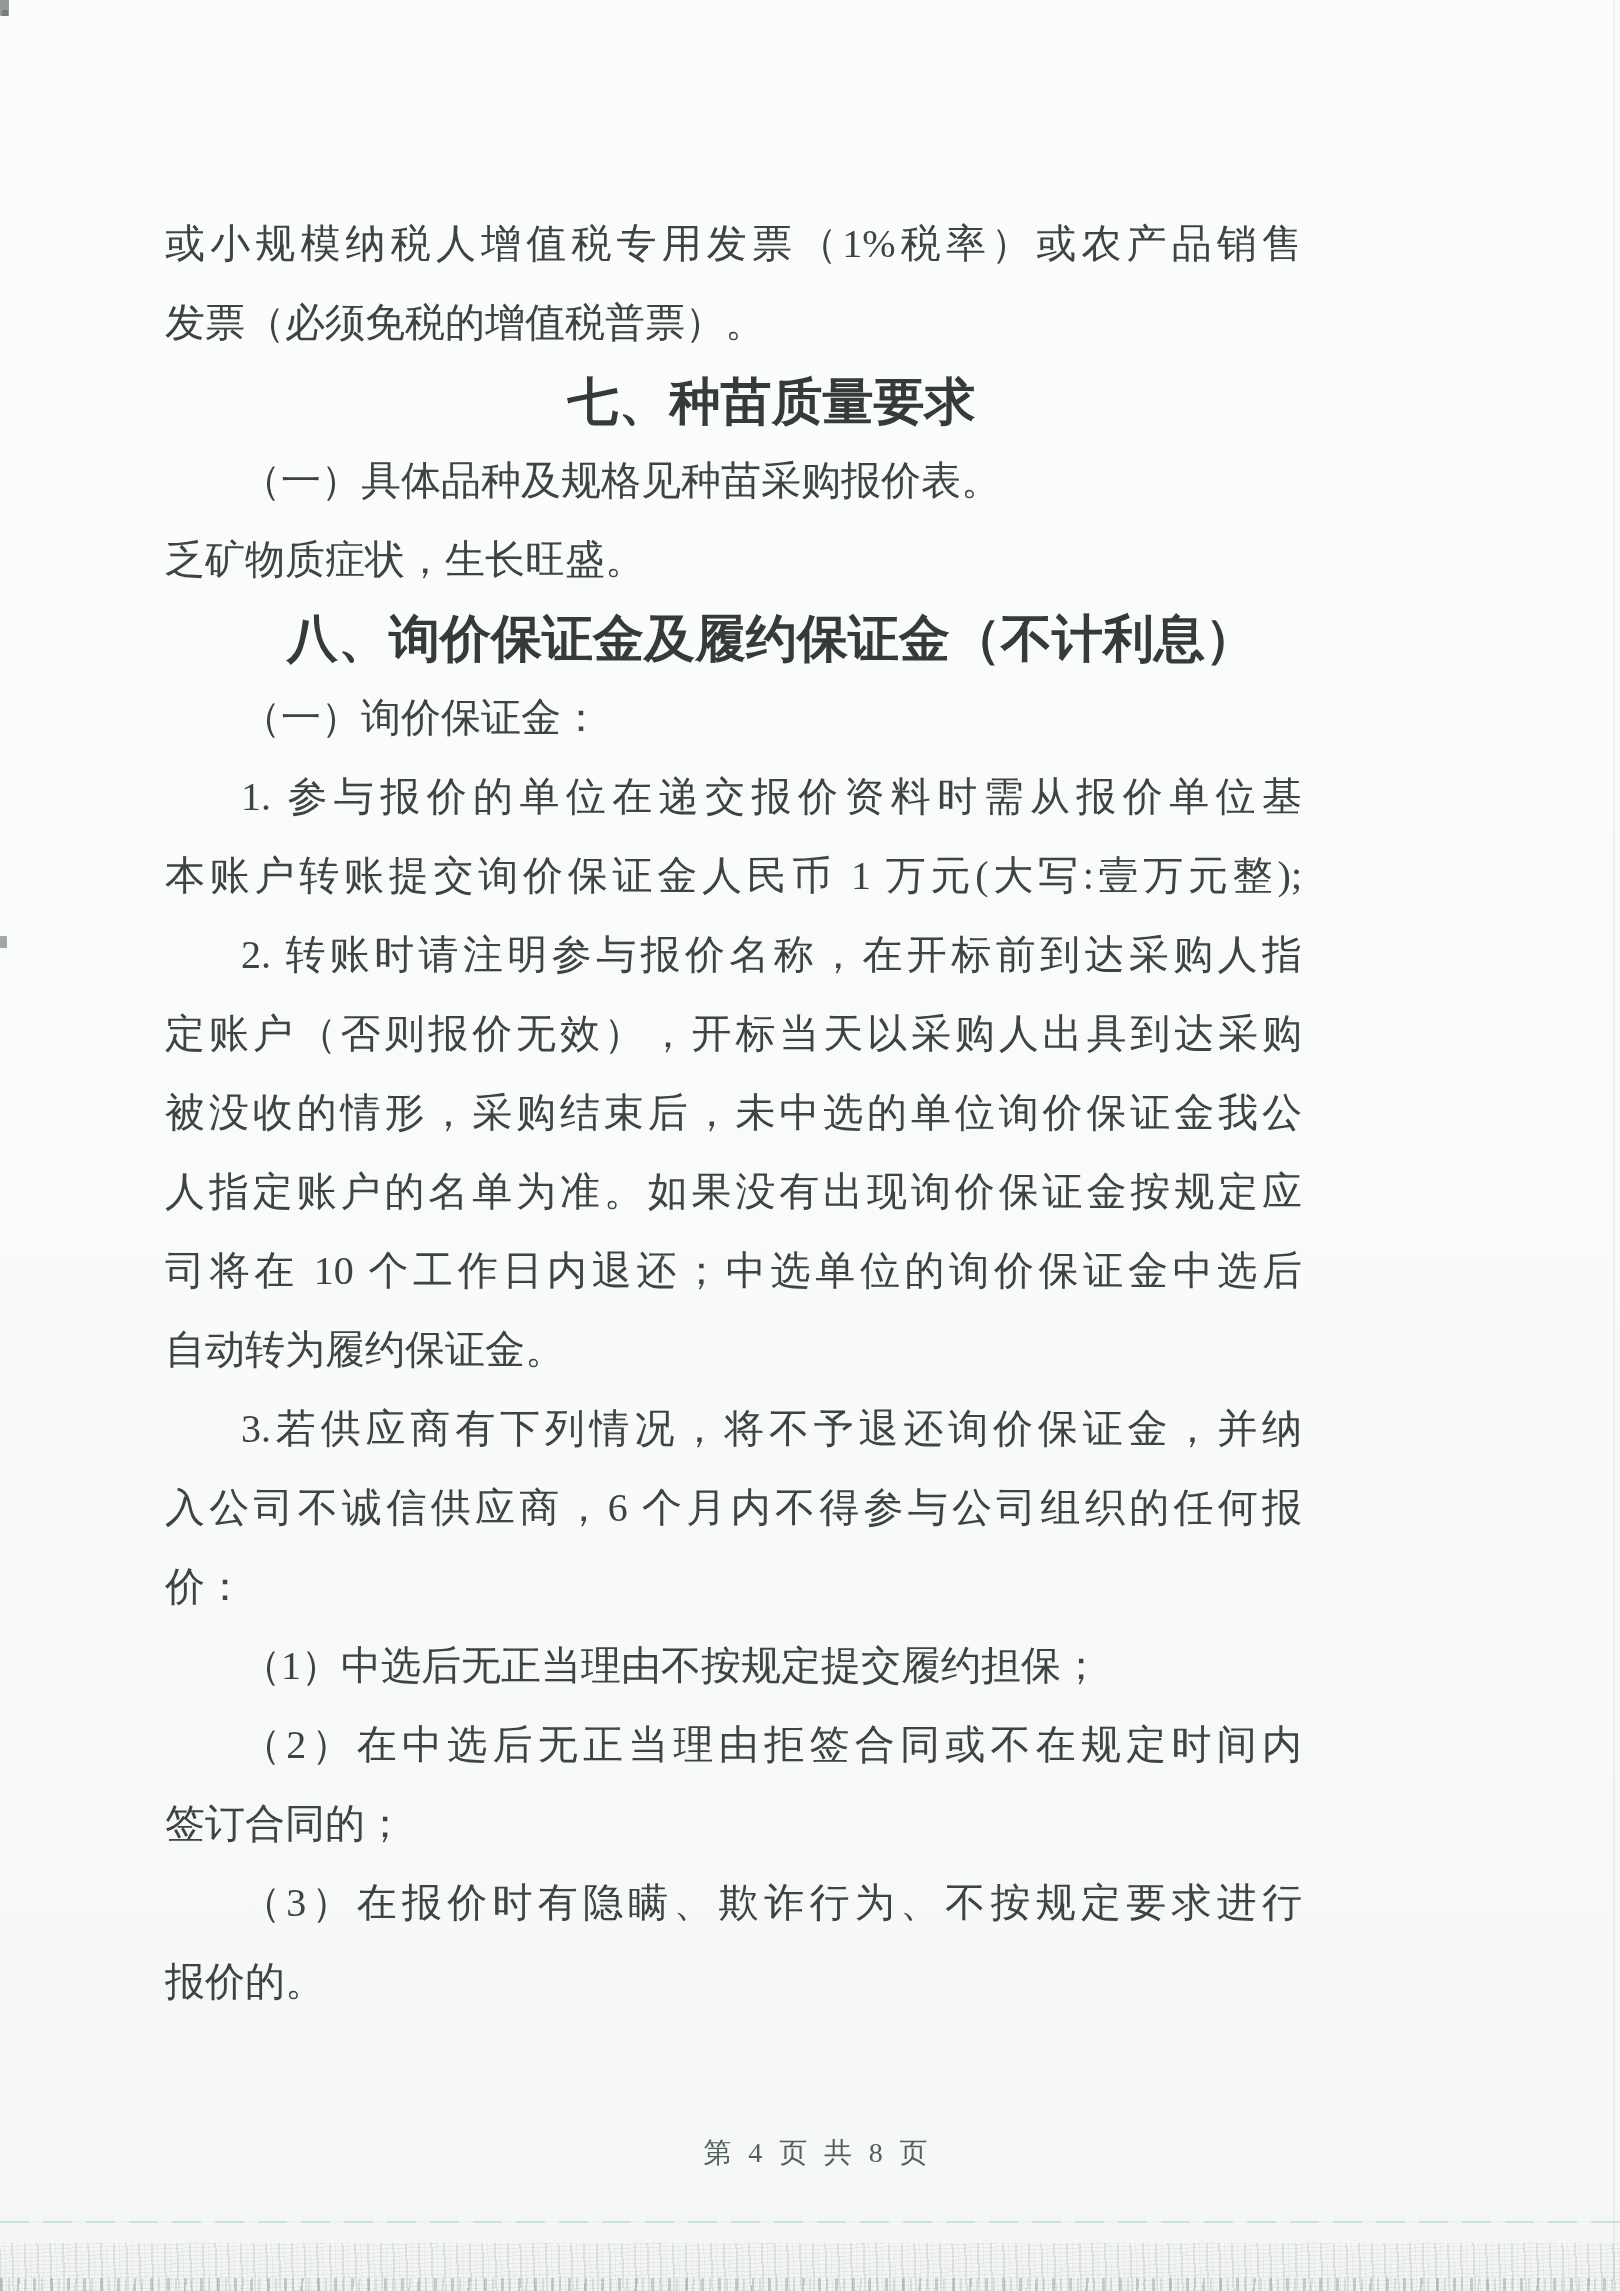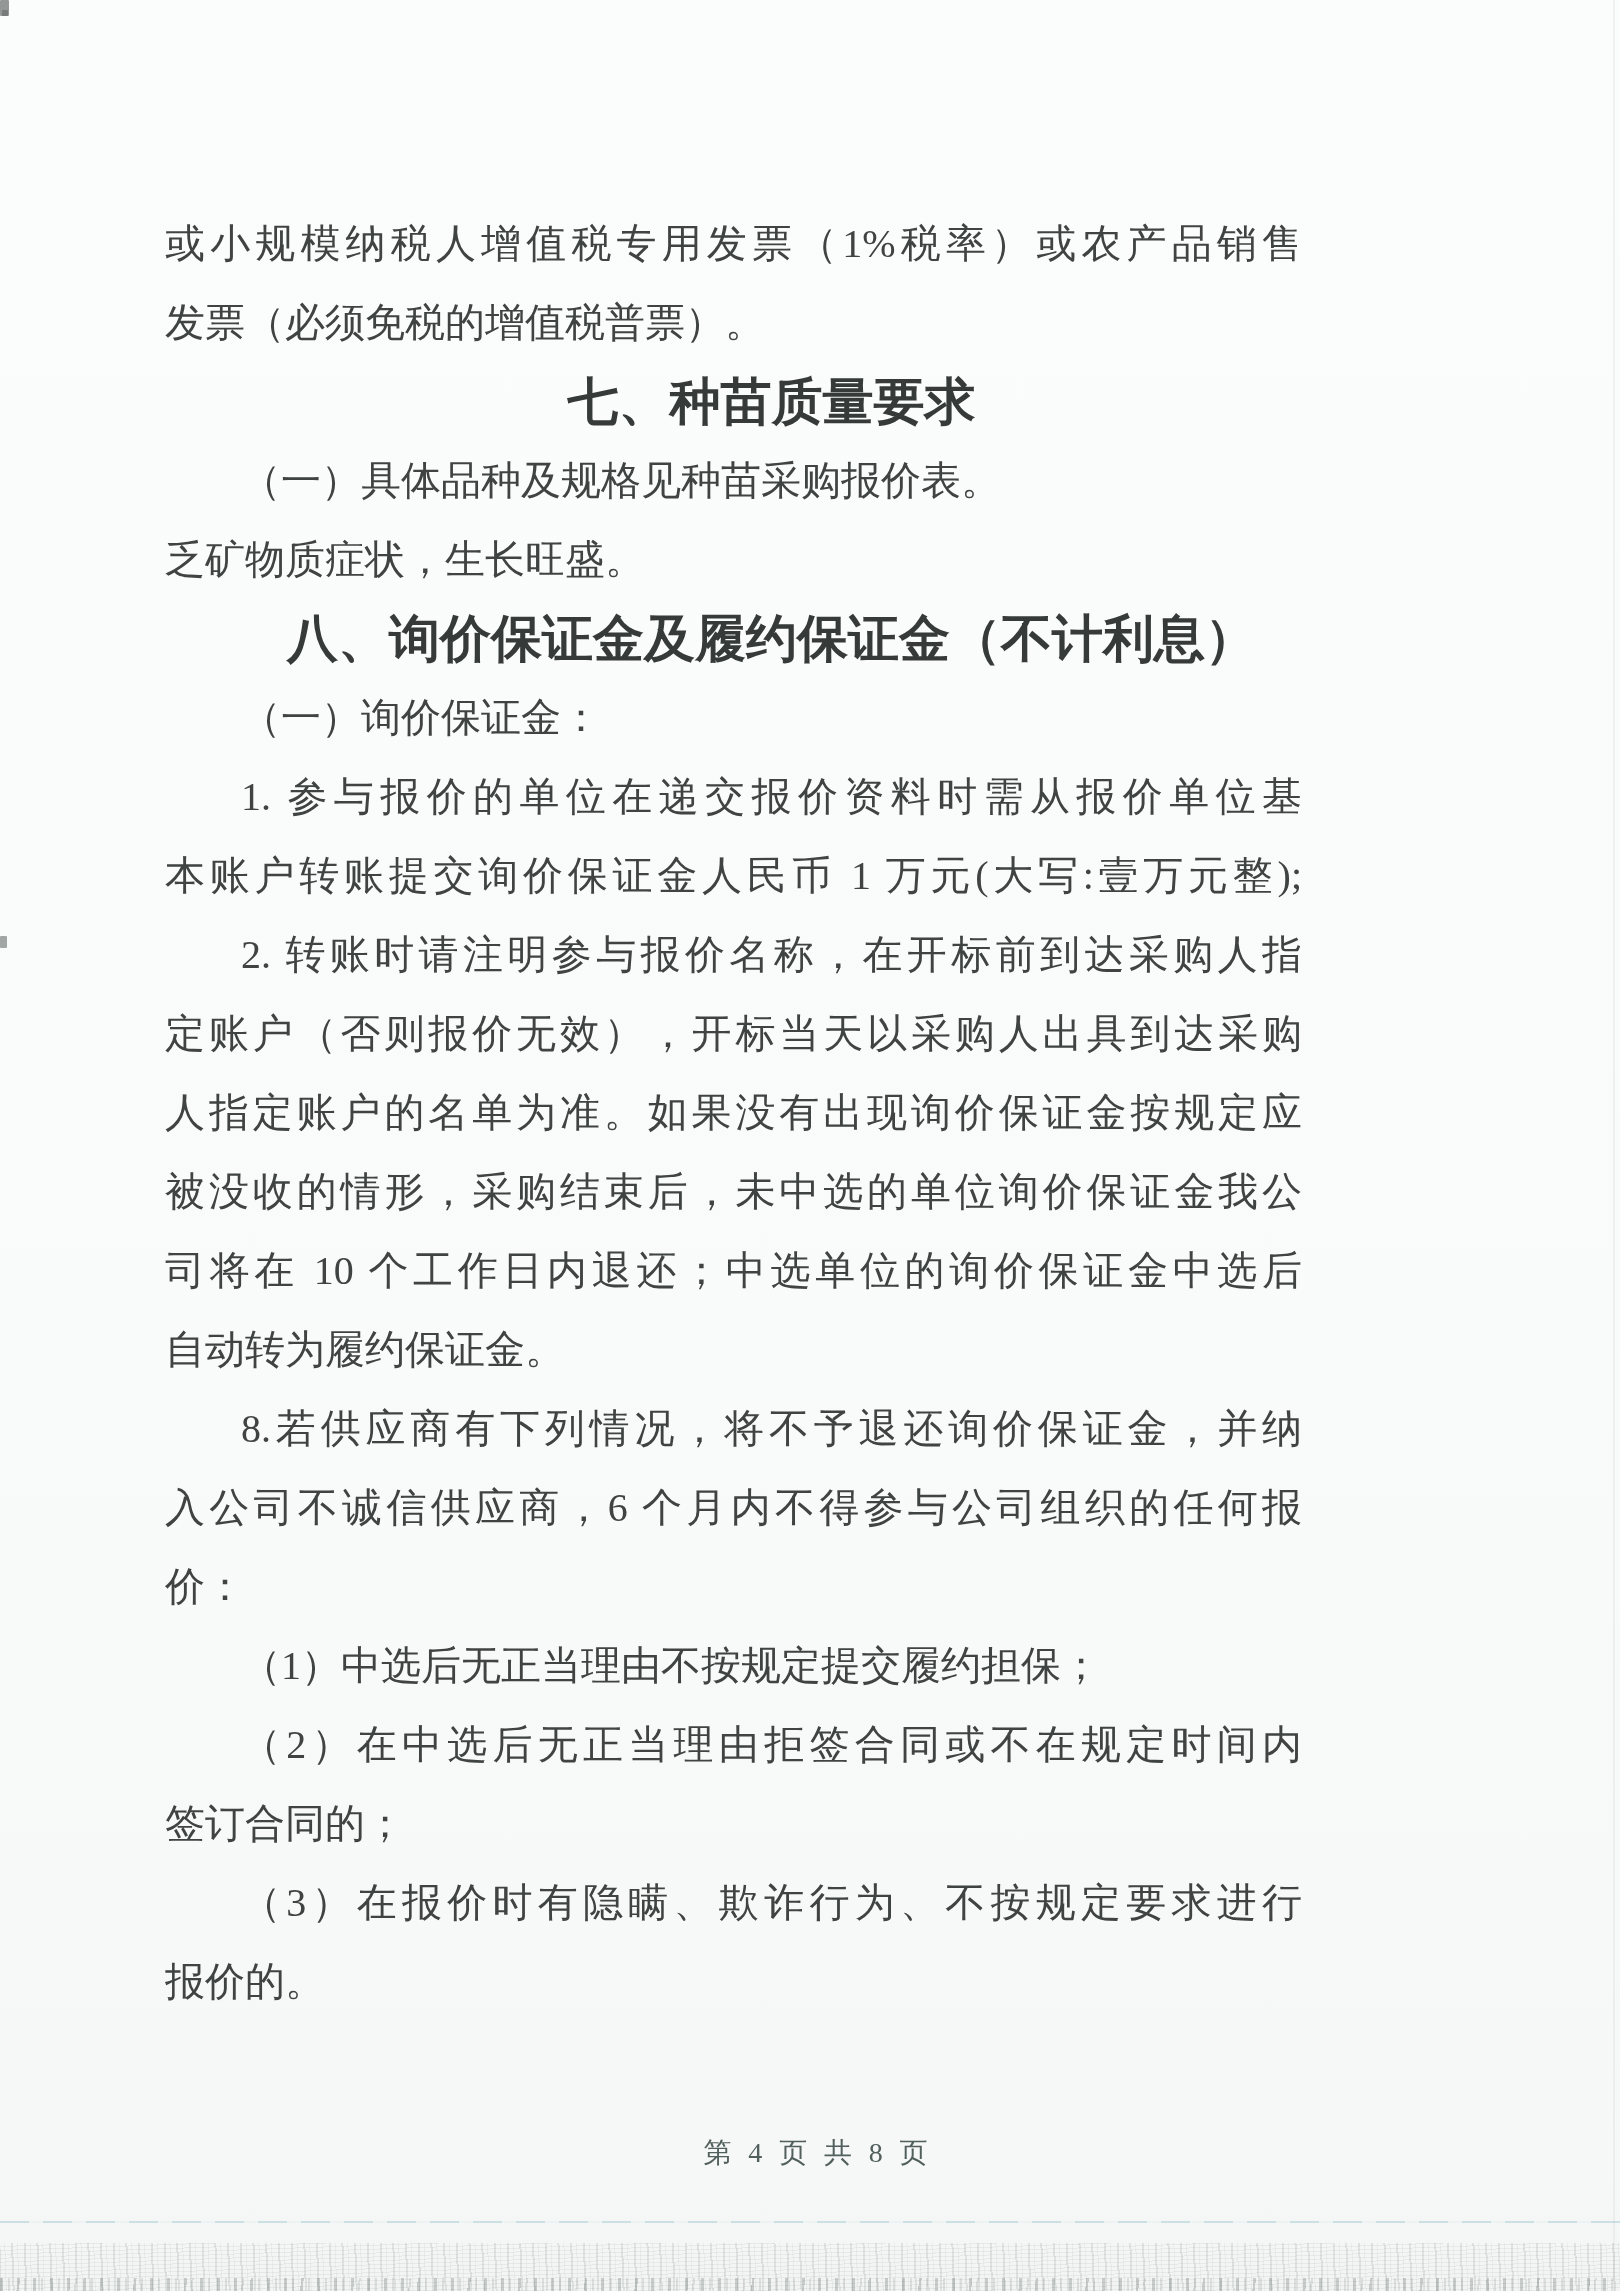--- a/index.html
+++ b/index.html
@@ -74,25 +74,25 @@
       <div class="line plain">发票（必须免税的增值税普票）。</div>
       <div class="line heading indent">七、种苗质量要求</div>
       <div class="line indent">（一）具体品种及规格见种苗采购报价表。</div>
       <div class="line plain">乏矿物质症状，生长旺盛。</div>
       <div class="line heading indent">八、询价保证金及履约保证金（不计利息）</div>
       <div class="line indent">（一）询价保证金：</div>
       <div class="line indent full">1. 参与报价的单位在递交报价资料时需从报价单位基</div>
       <div class="line full">本账户转账提交询价保证金人民币 1 万元(大写:壹万元整);</div>
       <div class="line indent full">2. 转账时请注明参与报价名称，在开标前到达采购人指</div>
       <div class="line full">定账户（否则报价无效），开标当天以采购人出具到达采购</div>
+      <div class="line full">被没收的情形，采购结束后，未中选的单位询价保证金我公</div>
       <div class="line full">人指定账户的名单为准。如果没有出现询价保证金按规定应</div>
-      <div class="line full">被没收的情形，采购结束后，未中选的单位询价保证金我公</div>
       <div class="line full">司将在 10 个工作日内退还；中选单位的询价保证金中选后</div>
       <div class="line plain">自动转为履约保证金。</div>
-      <div class="line indent full">8.若供应商有下列情况，将不予退还询价保证金，并纳</div>
+      <div class="line indent full">3.若供应商有下列情况，将不予退还询价保证金，并纳</div>
       <div class="line full">入公司不诚信供应商，6 个月内不得参与公司组织的任何报</div>
       <div class="line plain">价：</div>
       <div class="line indent">（1）中选后无正当理由不按规定提交履约担保；</div>
       <div class="line indent full">（2）在中选后无正当理由拒签合同或不在规定时间内</div>
       <div class="line plain">签订合同的；</div>
       <div class="line indent full">（3）在报价时有隐瞒、欺诈行为、不按规定要求进行</div>
       <div class="line plain">报价的。</div>
     </div>
 
   <div class="footer">第 4 页 共 8 页</div>

